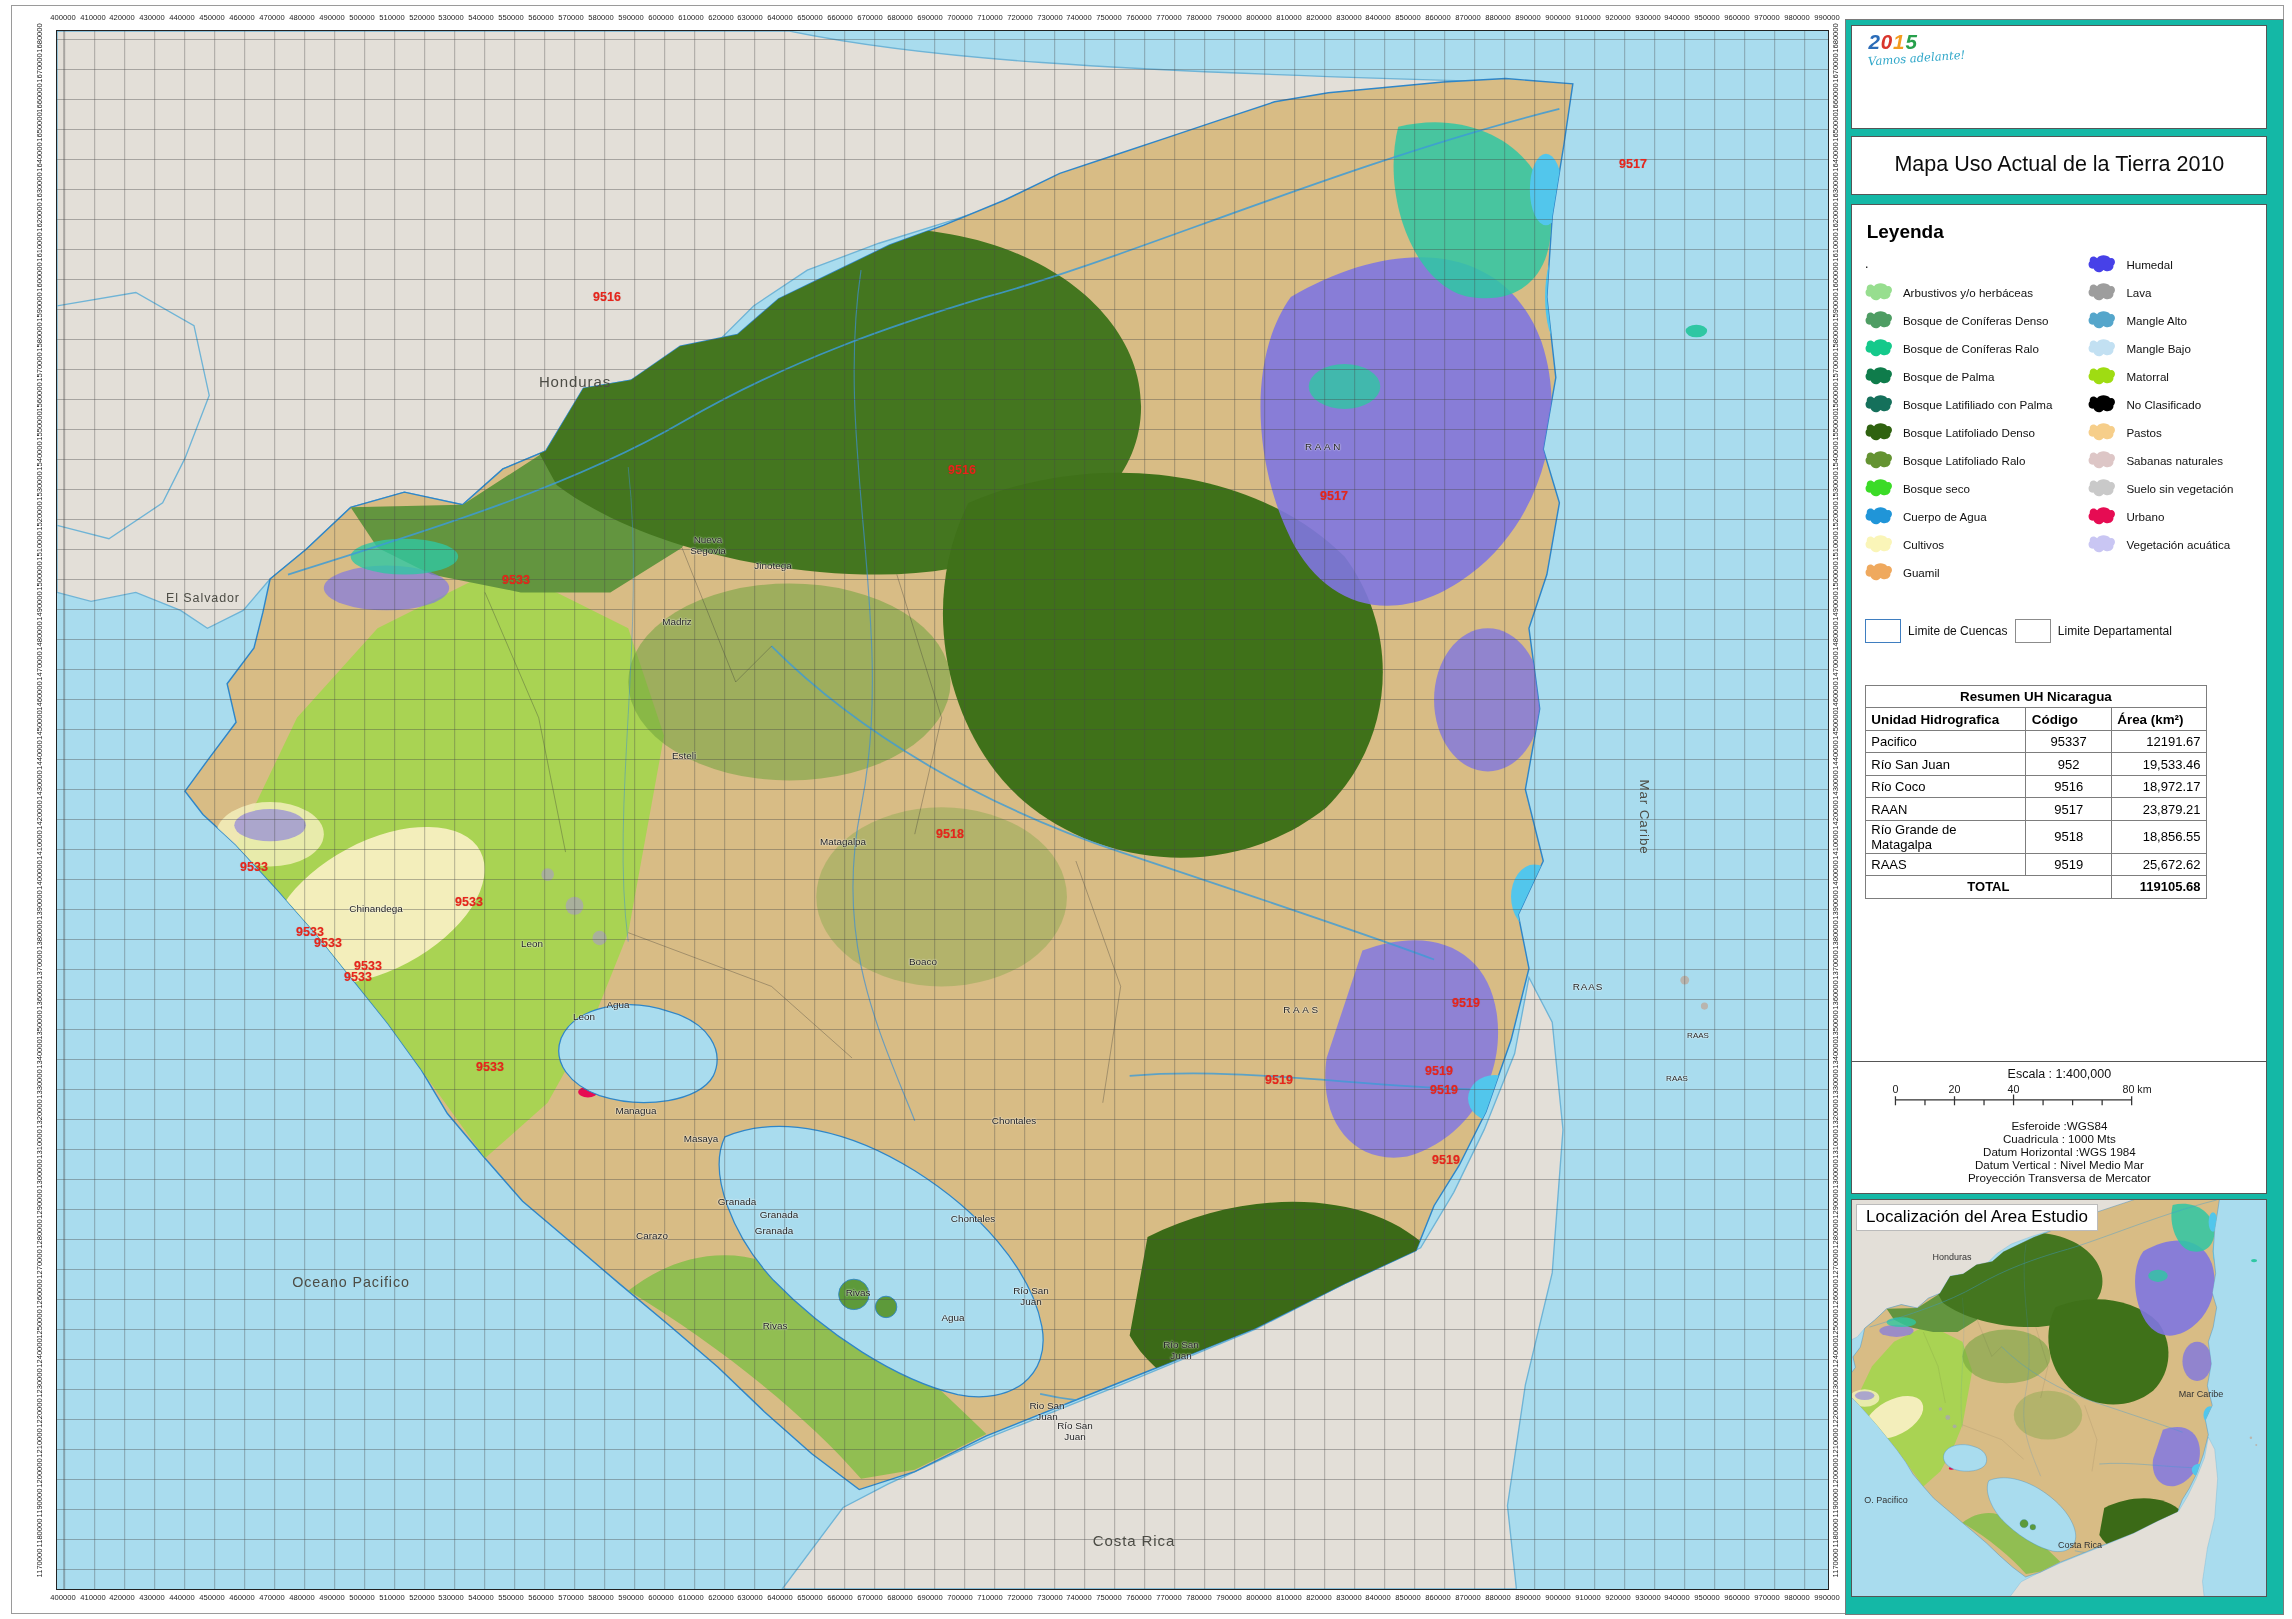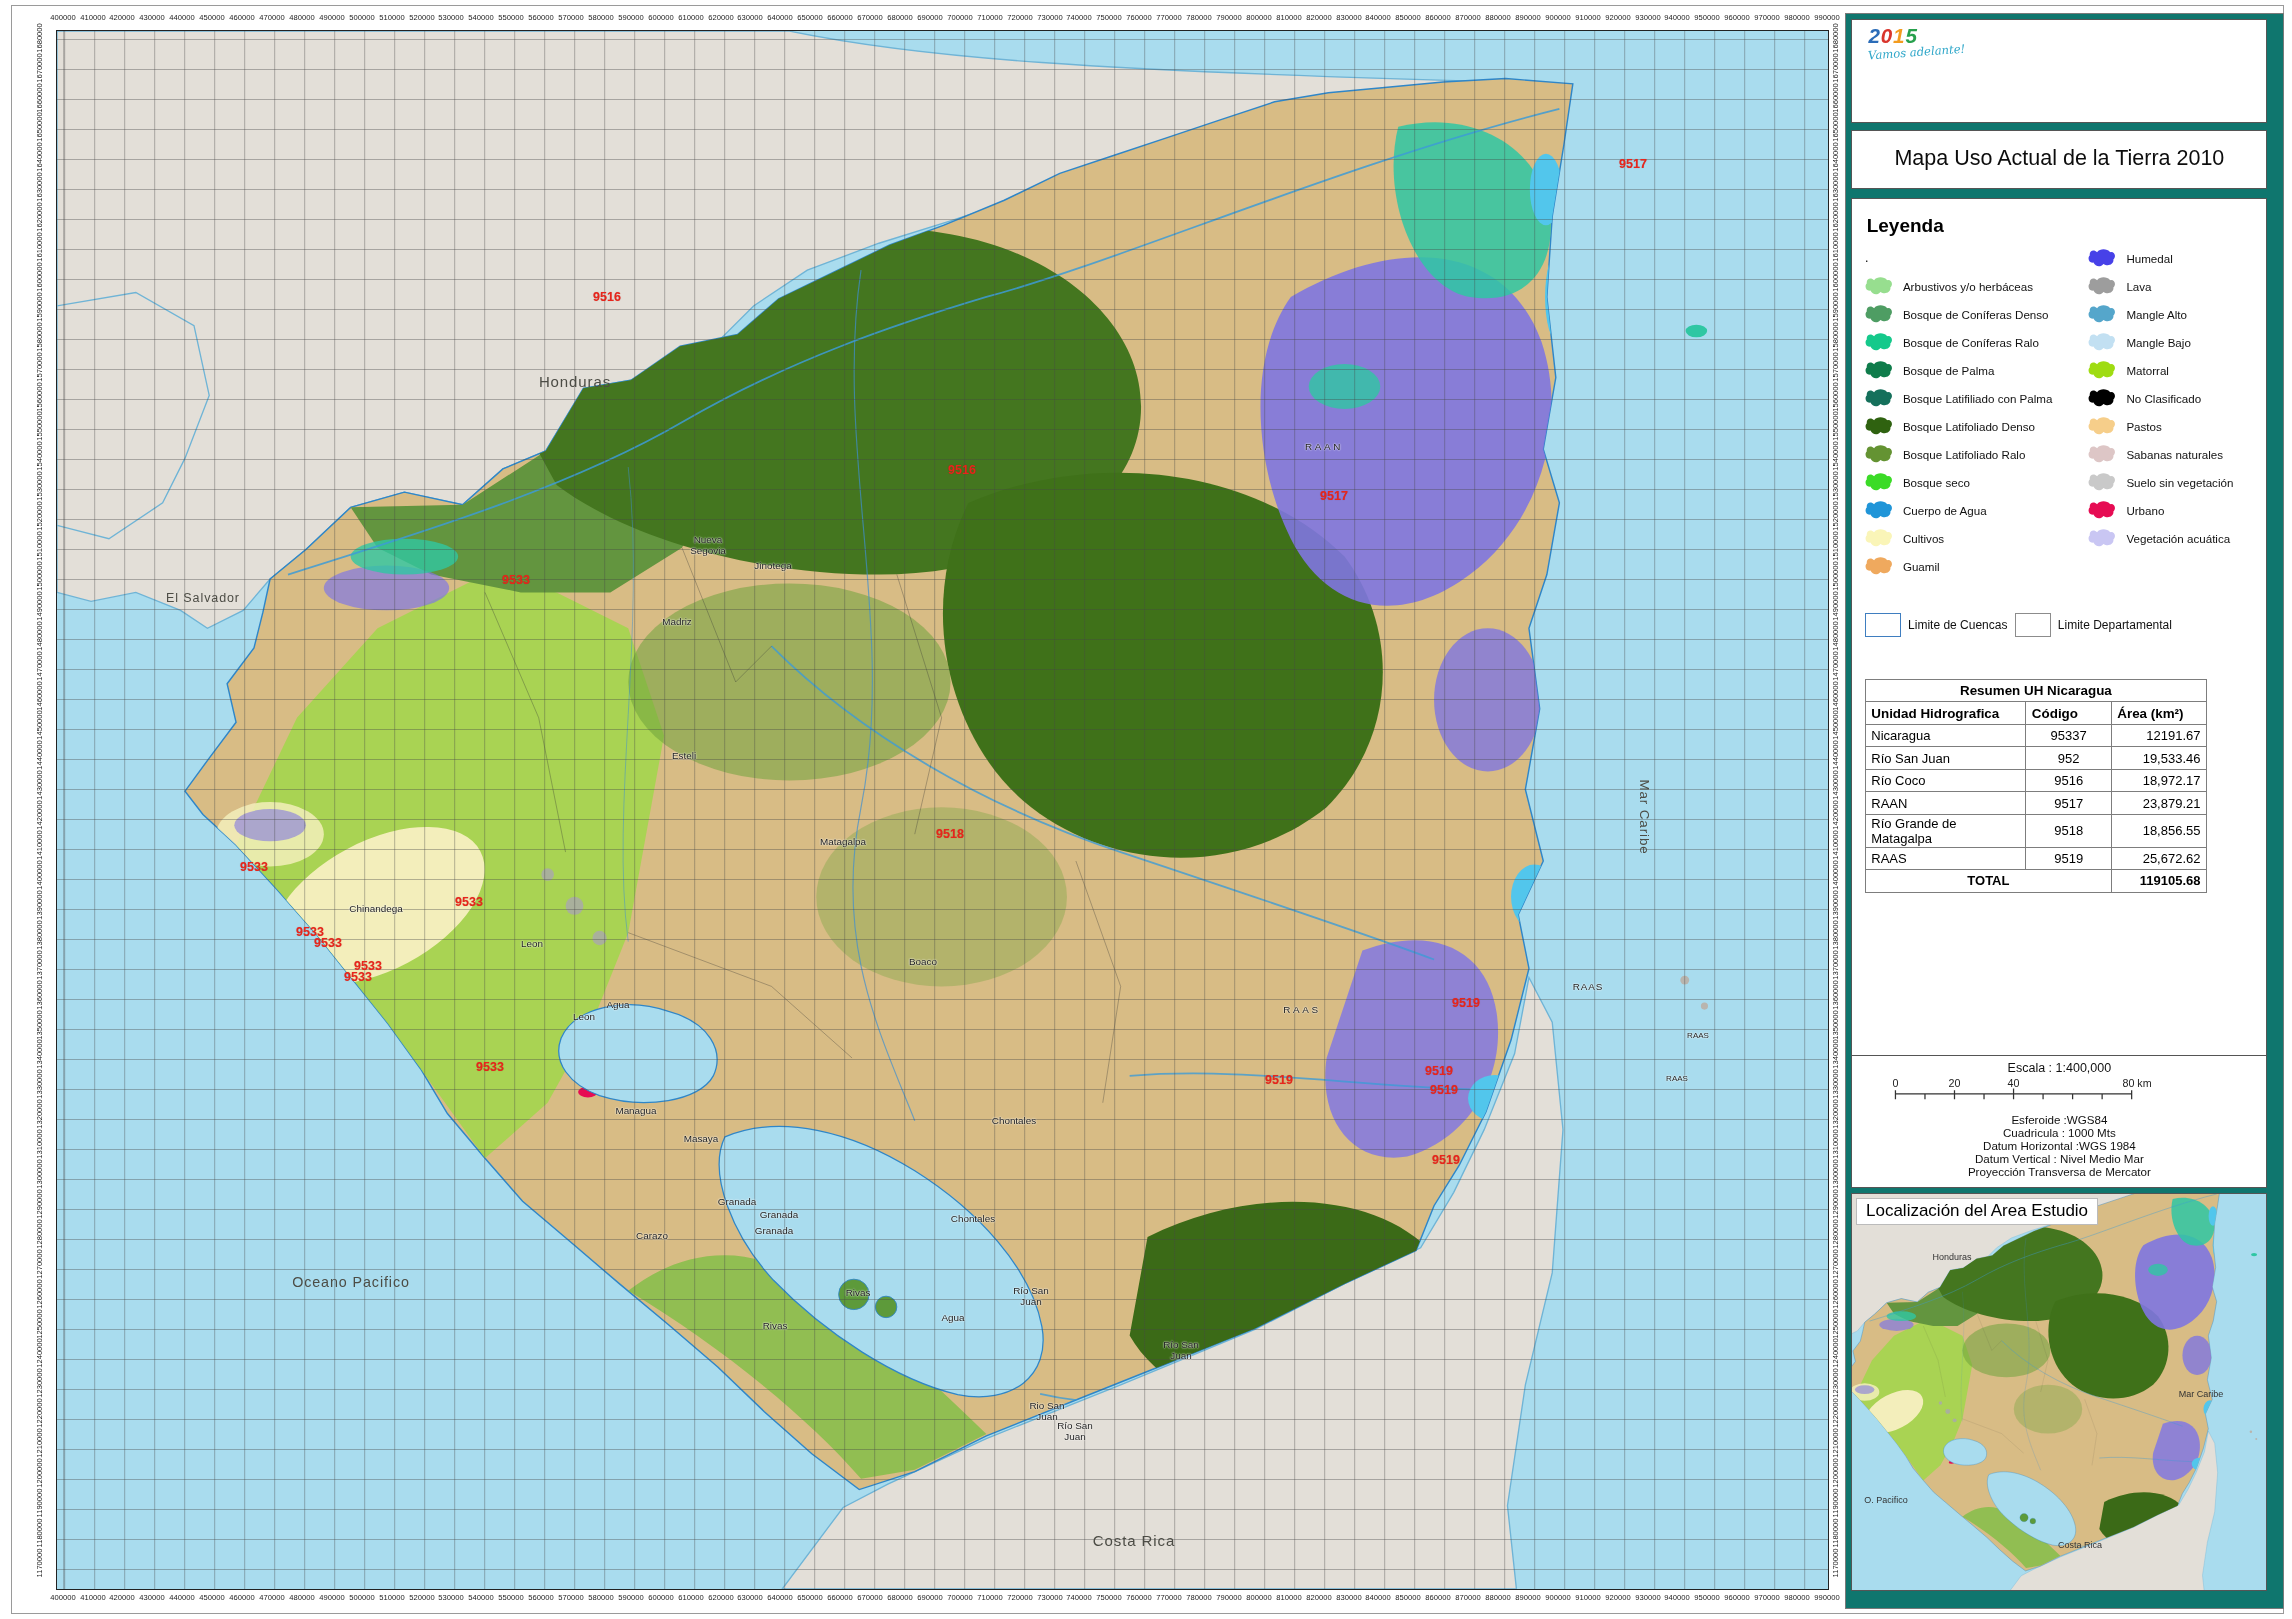--- a/index.html
+++ b/index.html
@@ -19,22 +19,22 @@
   .tick{position:absolute;font-size:7.6px;color:#1a1a1a;transform:translateX(-50%);white-space:nowrap;}
   .tickv{position:absolute;font-size:7.6px;color:#1a1a1a;white-space:nowrap;
          transform:translate(-50%,-50%) rotate(-90deg);}
   .mlabel{position:absolute;transform:translate(-50%,-50%);white-space:pre-line;
           text-align:center;line-height:1.15;pointer-events:none;}
   .cl{color:#4c4c45;letter-spacing:0.9px;}
   .dl{font-size:9.9px;color:#1d1d1d;text-shadow:0 0 1.8px rgba(255,255,255,.85),0 0 1.8px rgba(255,255,255,.85);}
   .bl{font-size:12.5px;font-weight:bold;color:#E8251B;text-shadow:0 0 0.9px rgba(120,0,0,.35);}
 
   
-  #panel{position:absolute;left:1845px;top:13px;width:437px;height:1594px;
-         background:#0f766e;border:1.3px solid #7a7a7a;}
+  #panel{position:absolute;left:1845px;top:19px;width:437px;height:1594px;
+         background:#14b8a6;border:1.3px solid #7a7a7a;}
   .pbox{position:absolute;background:#fff;border:1.1px solid #555;}
   #hdr-box{left:5.4px;top:5.4px;width:414px;height:102px;}
   .logo{position:absolute;left:16px;top:5.4px;line-height:1;}
   .logo .yr{font-size:20.6px;font-weight:bold;font-style:italic;letter-spacing:0.9px;}
   .logo .script{display:block;font-size:11.6px;font-style:italic;color:#2FA7C9;
                 font-family:"DejaVu Serif",serif;transform:rotate(-4deg);margin-top:0.9px;}
   .ministry{position:absolute;left:0;right:0;top:54px;text-align:center;
             font-size:15px;color:#111;line-height:20.6px;}
   #title-box{left:5.4px;top:116px;width:414px;height:57px;}
   #map-title{position:absolute;left:0;right:0;top:15px;text-align:center;font-size:21.5px;color:#0d0d0d;}
@@ -610,21 +610,21 @@
         <tbody>
           <tr>
               <td class="t-title" colspan="3">Resumen UH Nicaragua</td>
             </tr>
           <tr>
             <th style="width:170px">Unidad Hidrografica</th>
             <th style="width:82px">Código</th>
             <th style="width:90px">Área (km²)</th>
           </tr>
           <tr>
-              <td>Nicaragua</td>
+              <td>Pacifico</td>
               <td class="ctr">95337</td>
               <td class="num">12191.67</td>
             </tr>
             <tr>
               <td>Río San Juan</td>
               <td class="ctr">952</td>
               <td class="num">19,533.46</td>
             </tr>
             <tr>
               <td>Río Coco</td>

